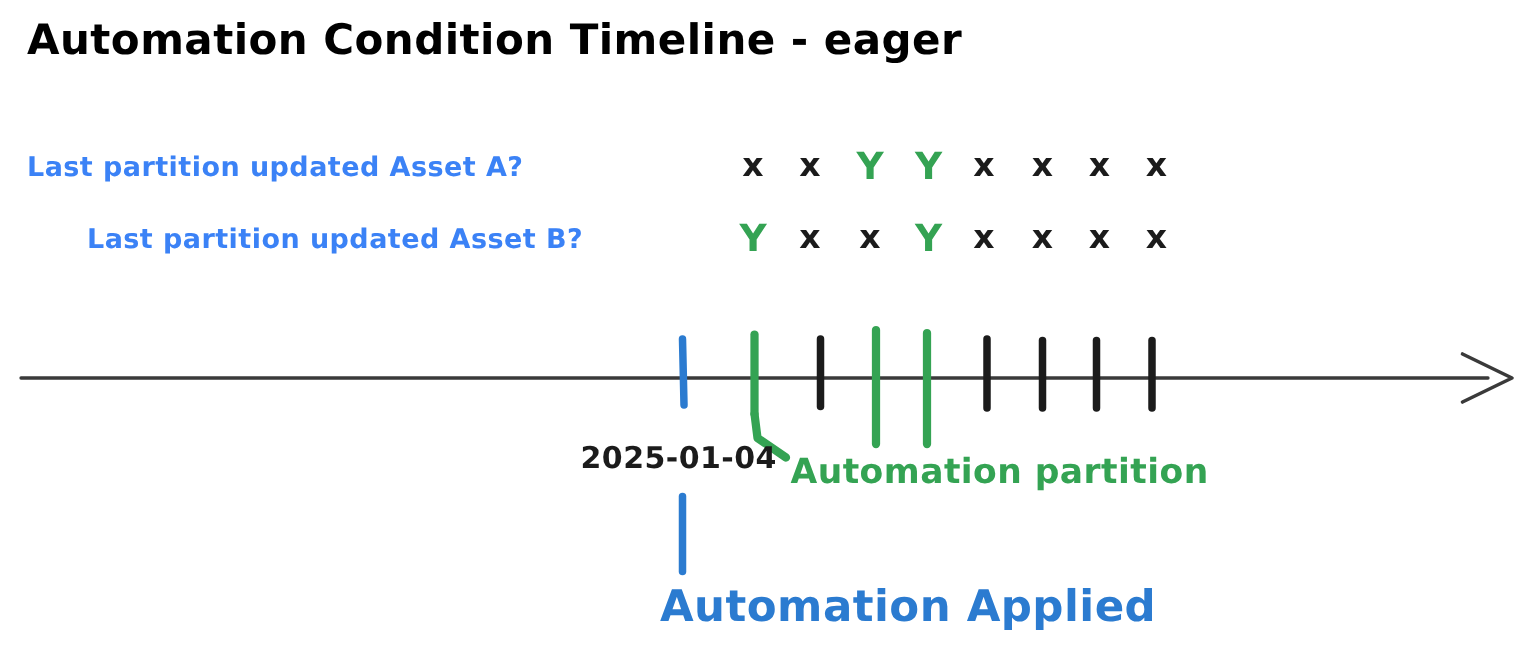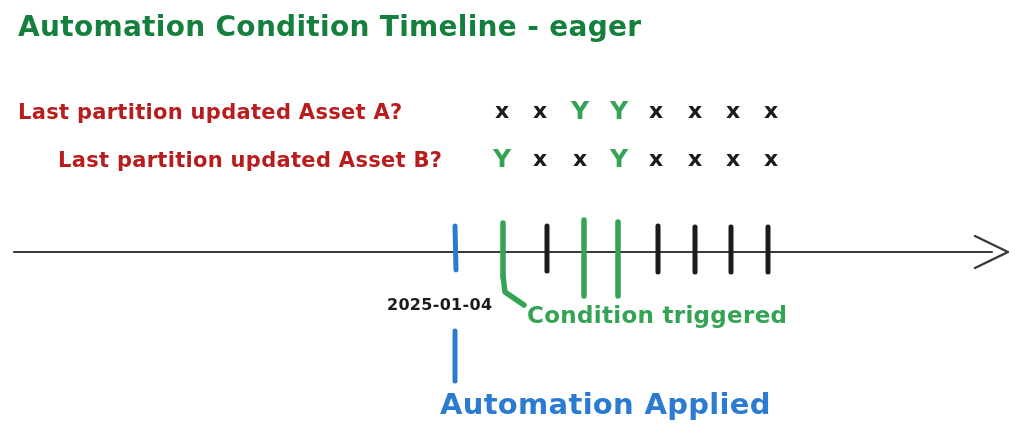--- a/index.html
+++ b/index.html
@@ -29,31 +29,31 @@
     letter-spacing: 0.3px;
   }
 
   
   #title {
     position: absolute;
     left: 18px;
     top: 10px;
     font-size: 28px;
     line-height: 34px;
-    color: #15803d;
+    color: #000000;
     white-space: nowrap;
   }
 
   
   .qrow {
     position: absolute;
     left: 18px;
-    font-size: 21px;
+    font-size: 18px;
     line-height: 26px;
-    color: #b91c1c;
+    color: #3b82f6;
     white-space: nowrap;
   }
   #qrow-a { top: 99px; }
   #qrow-b { top: 147px; margin-left: 40px; }
 
   
   .markrow {
     position: absolute;
     left: 489px;
     top: 0;
@@ -73,21 +73,21 @@
     font-family: "DejaVu Sans", sans-serif;
   }
   .mark.no  { color: #1b1b1b; font-size: 22px; }
   .mark.yes { color: #34a353; font-size: 25px; }
 
   
   #date-label {
     position: absolute;
     left: 387px;
     top: 295px;
-    font-size: 16px;
+    font-size: 20px;
     line-height: 20px;
     color: #1b1b1b;
     white-space: nowrap;
     font-weight: 700;
   }
   #triggered-label {
     position: absolute;
     left: 527px;
     top: 301px;
     font-size: 23px;
@@ -150,14 +150,14 @@
   <span class="mark no" style="left:38px;">x</span>
   <span class="mark no" style="left:78px;">x</span>
   <span class="mark yes" style="left:117px;">Y</span>
   <span class="mark no" style="left:154px;">x</span>
   <span class="mark no" style="left:193px;">x</span>
   <span class="mark no" style="left:231px;">x</span>
   <span class="mark no" style="left:269px;">x</span>
 </div>
 
 <div id="date-label" class="hand">2025-01-04</div>
-<div id="triggered-label" class="hand">Condition triggered</div>
+<div id="triggered-label" class="hand">Automation partition</div>
 <div id="applied-label" class="hand">Automation Applied</div>
 
 </body></html>

